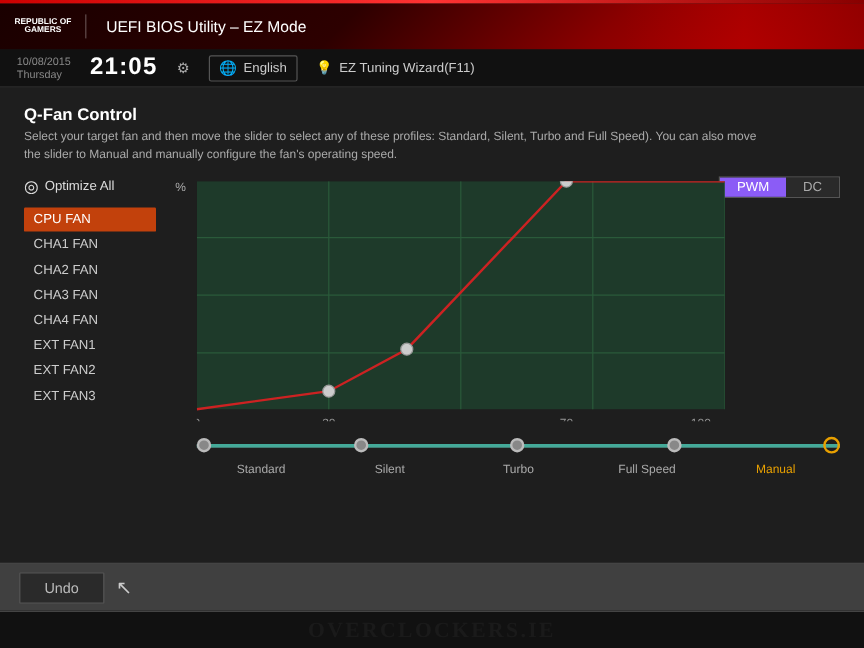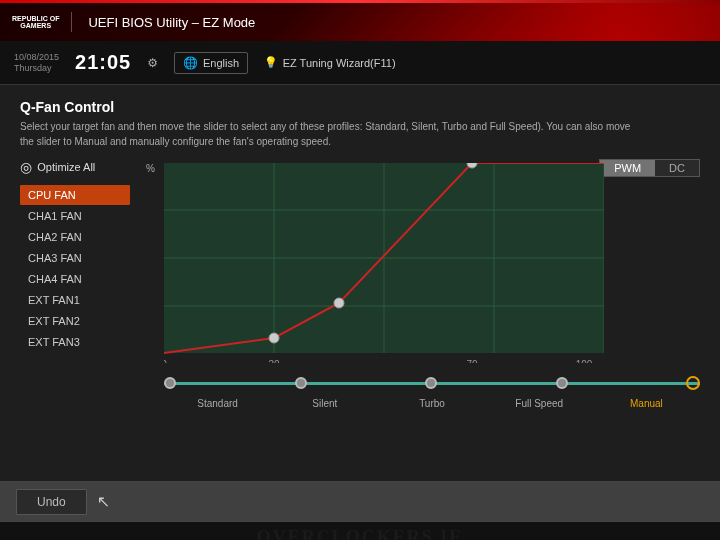--- a/index.html
+++ b/index.html
@@ -51,21 +51,21 @@
       right: 0;
       top: 0;
       width: 200px;
       height: 38px;
       background: linear-gradient(to right, transparent, rgba(180,0,0,0.3), rgba(100,0,0,0.5));
     }
 
     
     .info-bar {
       background: #111;
-      height: 44px;
+      height: 32px;
       display: flex;
       align-items: center;
       padding: 0 14px;
       gap: 16px;
       border-bottom: 1px solid #333;
     }
     .date-display {
       display: flex;
       flex-direction: column;
       font-size: 9px;
@@ -176,21 +176,21 @@
       border: 1px solid #555;
     }
     .pwm-dc-tab {
       padding: 2px 14px;
       font-size: 11px;
       cursor: pointer;
       color: #aaa;
       background: #2a2a2a;
     }
     .pwm-dc-tab.active {
-      background: #737373;
+      background: #8b5cf6;
       color: #fff;
     }
     .chart-wrapper {
       position: relative;
       margin-top: 4px;
     }
     .y-label {
       position: absolute;
       left: 0;
       top: 0;

